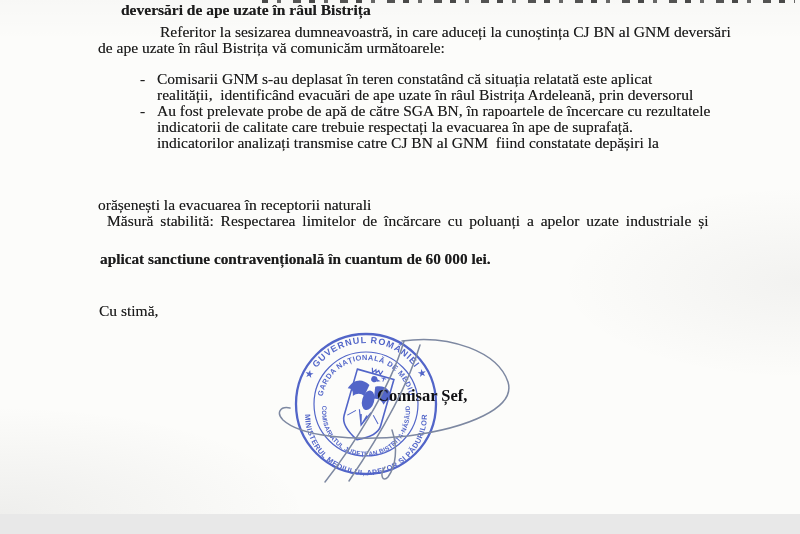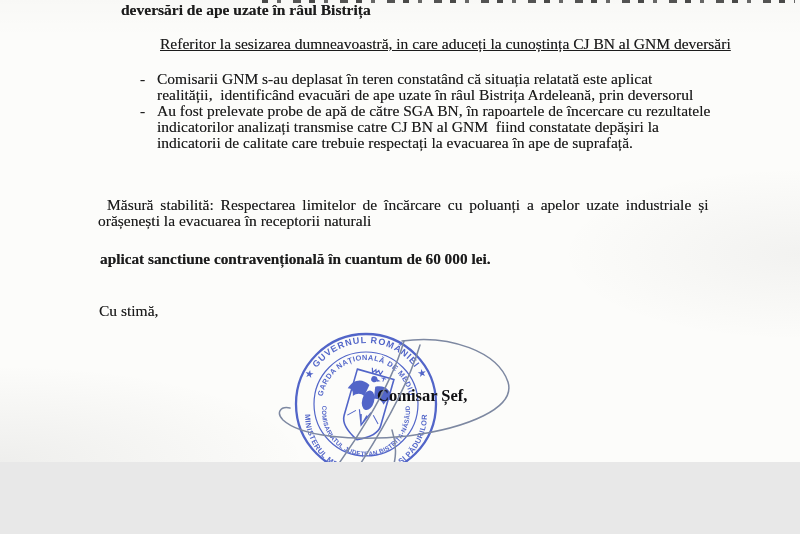--- a/index.html
+++ b/index.html
@@ -1,17 +1,17 @@
 <!DOCTYPE html>
 <html><head>
 <meta charset="utf-8">
 <style>
   html,body { margin:0; padding:0; background:#e8e8e8; }
   .page {
-    position:relative; width:800px; height:462px; overflow:hidden;
+    position:relative; width:800px; height:514px; overflow:hidden;
     background:#fcfcfa;
     font-family:"Liberation Serif", serif;
     color:#1c1c1c;
   }
   .shade {
     position:absolute; inset:0; pointer-events:none;
     background:
       radial-gradient(55% 30% at 0% 100%, rgba(60,60,60,0.07), rgba(0,0,0,0) 70%),
       radial-gradient(40% 25% at 100% 55%, rgba(60,60,60,0.05), rgba(0,0,0,0) 75%),
       linear-gradient(180deg, rgba(0,0,0,0.015), rgba(0,0,0,0) 8%);
@@ -41,41 +41,42 @@
 <body>
 
 <div class="page">
 
   <div class="shade"></div>
 
   <div class="abs clipped-top" style="left:262px; top:0; width:533px;"></div>
 
   <div class="abs line bold heading" style="left:121px; top:2px;">deversări de ape uzate în râul Bistrița</div>
 
-  <div class="abs intro" style="left:98px; top:36px;text-decoration:underline;">
+  <div class="abs intro" style="left:98px; top:24px;">
     <div class="line l1">Referitor la sesizarea dumneavoastră, in care aduceți la cunoștința CJ BN al GNM deversări</div>
+    <div class="line">de ape uzate în râul Bistrița vă comunicăm următoarele:</div>
   </div>
 
   <div class="abs" style="left:98px; top:71px;">
     <div class="bullet">
       <span class="marker line">-</span>
       <div class="line">Comisarii GNM s-au deplasat în teren constatând că situația relatată este aplicat</div>
       <div class="line">realității,  identificând evacuări de ape uzate în râul Bistrița Ardeleană, prin deversorul</div>
     </div>
     <div class="bullet">
       <span class="marker line">-</span>
       <div class="line">Au fost prelevate probe de apă de către SGA BN, în rapoartele de încercare cu rezultatele</div>
+      <div class="line">indicatorii de calitate care trebuie respectați la evacuarea în ape de suprafață.</div>
       <div class="line">indicatorilor analizați transmise catre CJ BN al GNM  fiind constatate depășiri la</div>
-      <div class="line">indicatorii de calitate care trebuie respectați la evacuarea în ape de suprafață.</div>
     </div>
   </div>
 
   <div class="abs measure" style="left:98px; top:197px;">
+    <div class="line">orășenești la evacuarea în receptorii naturali</div>
     <div class="line l1">Măsură stabilită: Respectarea limitelor de încărcare cu poluanți a apelor uzate industriale și</div>
-    <div class="line">orășenești la evacuarea în receptorii naturali</div>
   </div>
 
   <div class="abs sanction bold" style="left:100px; top:251px;">
     <div class="line">aplicat sanctiune contravențională în cuantum de 60 000 lei.</div>
   </div>
 
   <div class="abs line" style="left:99px; top:303px;">Cu stimă,</div>
 
   <svg class="abs stamp-svg" style="left:291px; top:329px;" width="150" height="150" viewBox="0 0 150 150">
     <defs>

